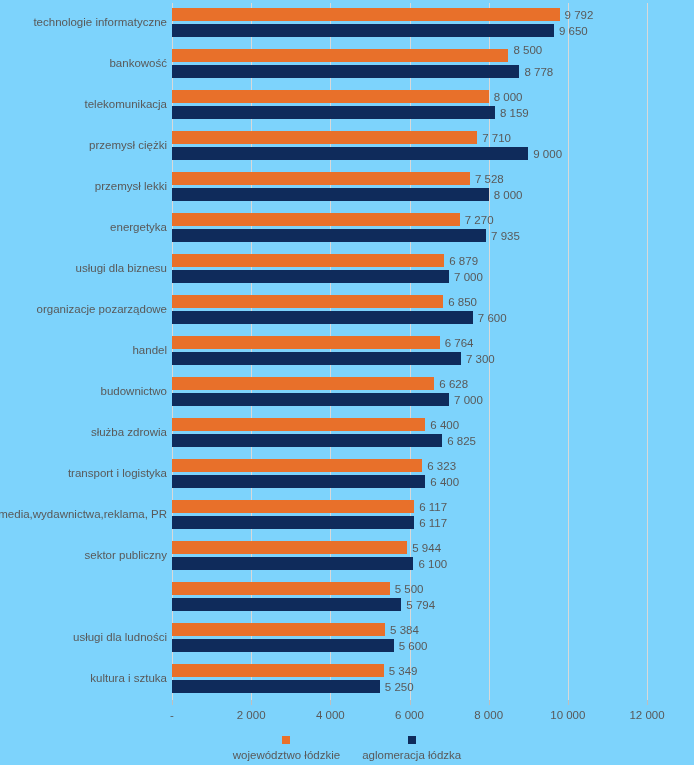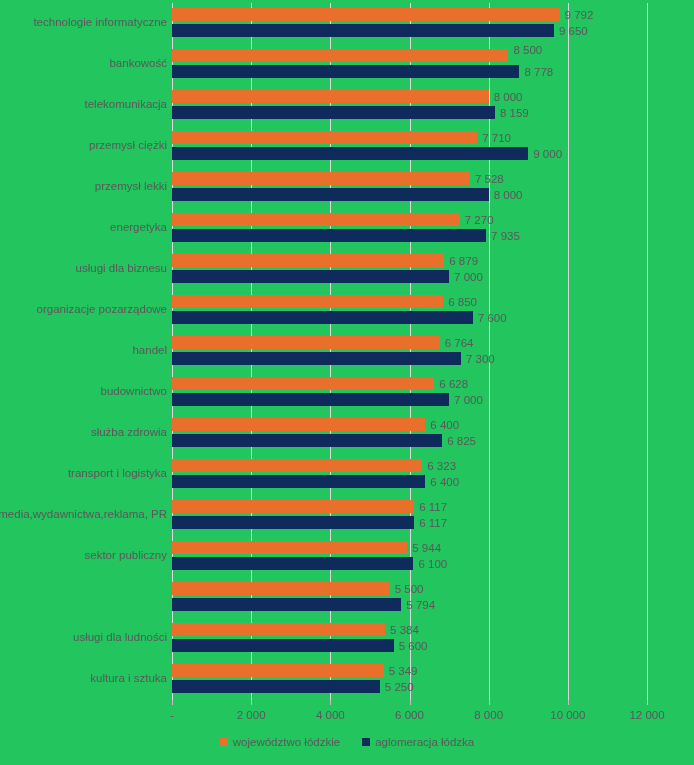--- a/index.html
+++ b/index.html
@@ -11,21 +11,21 @@
     width: 694px;
     height: 765px;
     font-family: "Liberation Sans", sans-serif;
     overflow: hidden;
   }
 
   #chart-root {
     position: relative;
     width: 694px;
     height: 765px;
-    background: #22c55e;
+    background: #7dd3fc;
   }
 
   
   .plot-area {
     position: absolute;
     left: 172px;
     top: 3px;
     width: 475px;
     height: 697px;
   }
@@ -117,20 +117,21 @@
     width: 694px;
     display: flex;
     justify-content: center;
     align-items: center;
     gap: 22px;
   }
   .legend-item {
     display: flex;
     align-items: center;
     gap: 5px;
+    flex-direction: column;
   }
   .legend-swatch {
     width: 8px;
     height: 8px;
     display: inline-block;
   }
   .legend-text {
     font-size: 11.5px;
     color: #595959;
     white-space: nowrap;

